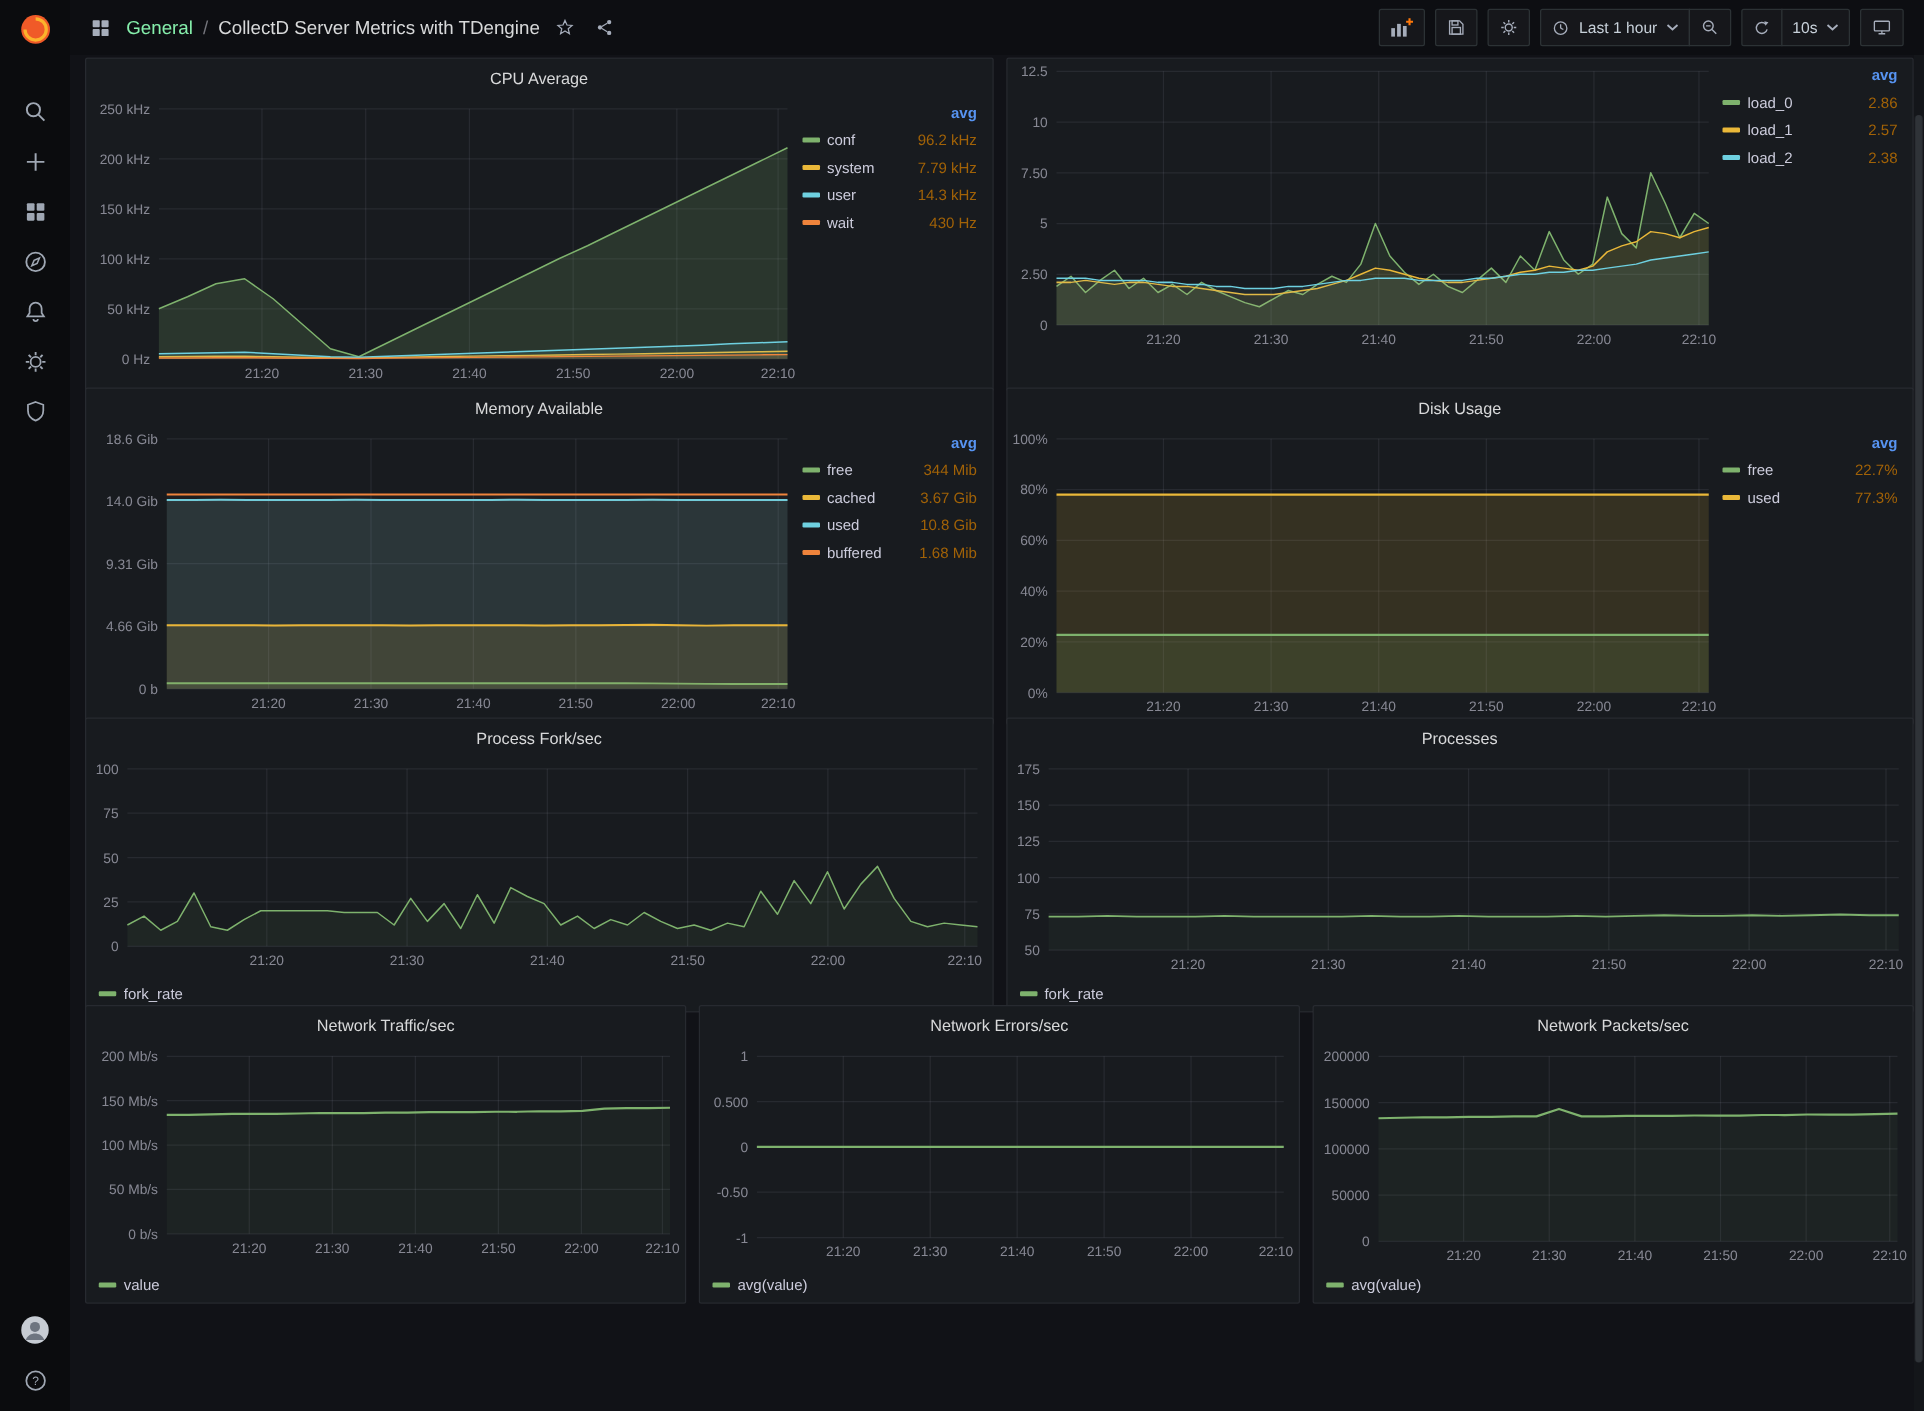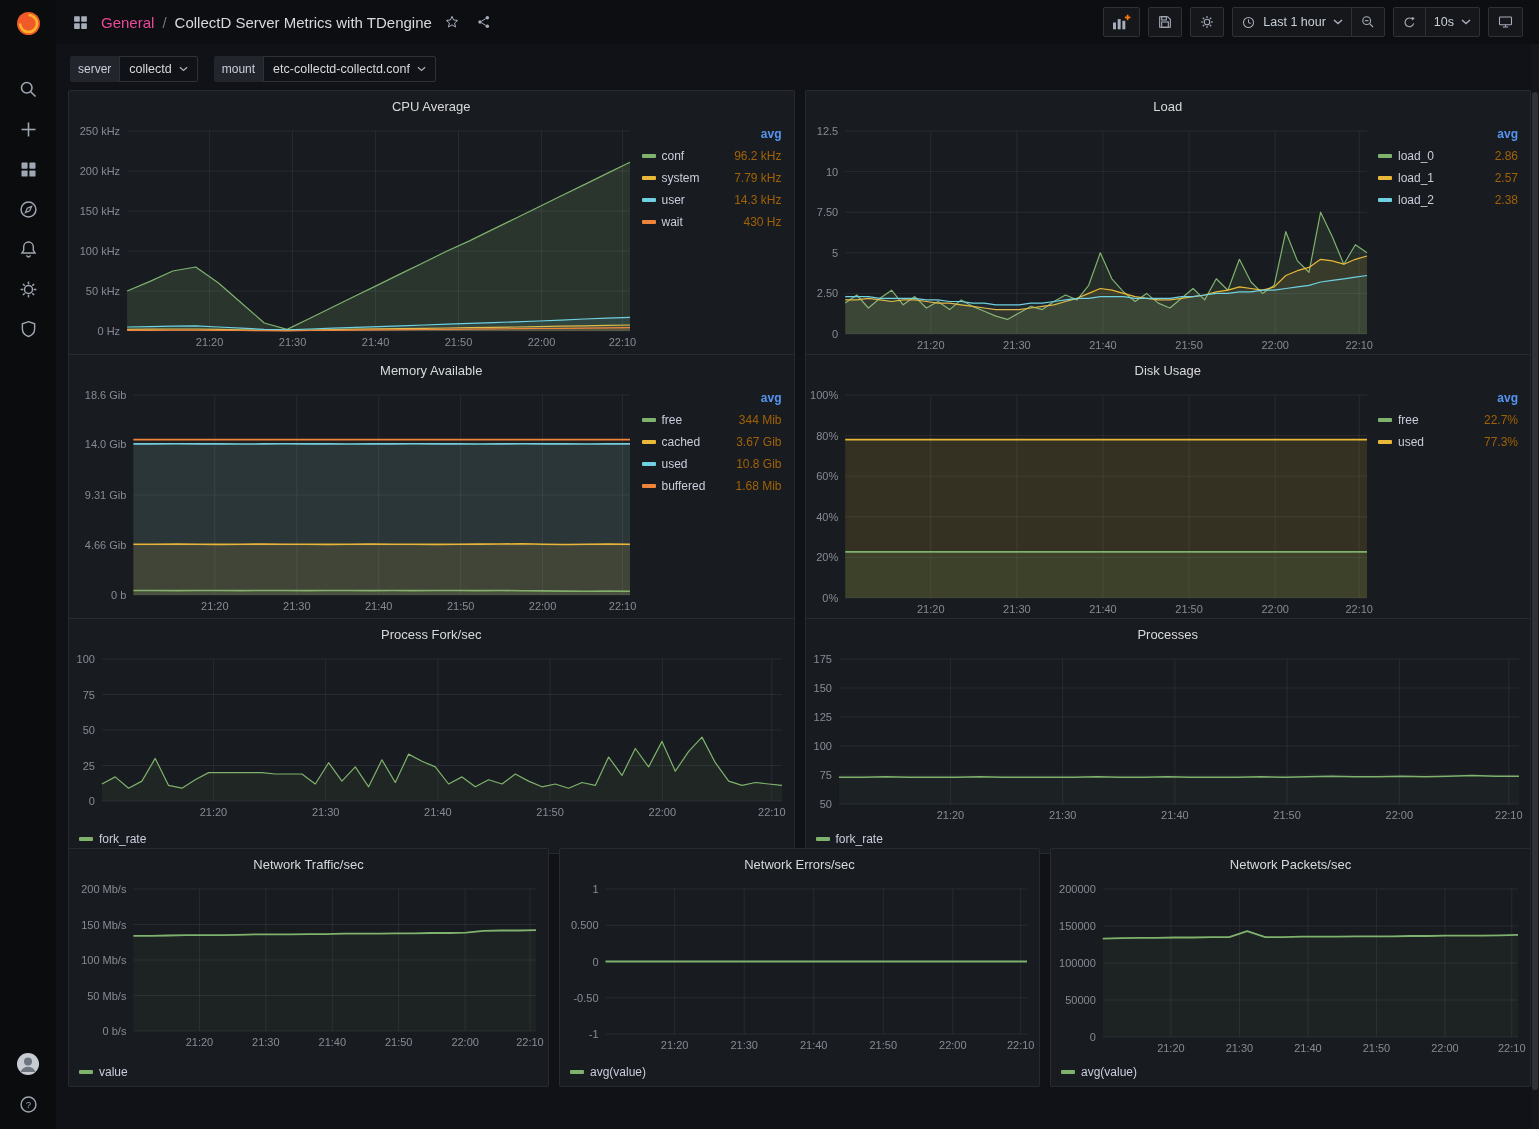--- a/index.html
+++ b/index.html
@@ -12,21 +12,21 @@
   .sidebar { width:56px; background:#0b0c0e; flex-shrink:0; display:flex; flex-direction:column; align-items:center; padding:8px 0 10px; }
   .logo { margin-top:2px; cursor:pointer; }
   .side-icons { display:flex; flex-direction:column; gap:10px; margin-top:34px; }
   .side-btn { background:none; border:none; width:40px; height:30px; display:flex; align-items:center; justify-content:center; cursor:pointer; }
   .side-bottom { margin-top:auto; display:flex; flex-direction:column; gap:10px; align-items:center; }
 
   
   .main { flex:1; display:flex; flex-direction:column; min-width:0; }
   .topnav { height:44px; display:flex; align-items:center; padding:0 16px 0 12px; background:#0d0e12; }
   .breadcrumb { display:flex; align-items:center; gap:8px; }
-  .crumb-section { color:#ec4899; font-size:15px; cursor:pointer; }
+  .crumb-section { color:#86efac; font-size:15px; cursor:pointer; }
   .crumb-sep { color:#74757c; font-size:15px; }
   .page-title { color:#d8d9da; font-size:15px; }
   .icon-btn { background:none; border:none; display:flex; align-items:center; justify-content:center; cursor:pointer; padding:2px 4px; }
 
   .toolbar { margin-left:auto; display:flex; align-items:center; gap:8px; }
   .btn-group { display:flex; }
   .tb { height:30px; min-width:32px; display:flex; align-items:center; justify-content:center; gap:7px; padding:0 8px;
         background:#16171b; border:1px solid #2c3235; border-radius:2px; color:#c7d0d9; font-size:12.5px; cursor:pointer; }
   .btn-group .tb:first-child { border-radius:2px 0 0 2px; }
   .btn-group .tb + .tb { margin-left:-1px; border-radius:0 2px 2px 0; }
@@ -253,40 +253,20 @@
         <button class="tb">
           <svg width="17" height="16" viewBox="0 0 24 24" fill="none" stroke="#a6adbb" stroke-width="1.6">
               <rect x="3" y="4.5" width="18" height="11.5" rx="1"></rect>
               <line x1="12" y1="16" x2="12" y2="19"></line>
               <line x1="8" y1="19.5" x2="16" y2="19.5"></line>
             </svg>
         </button>
       </div>
     </header>
 
-    <div class="submenu">
-      <div class="var">
-        <span class="var-label">server</span>
-        <button class="var-value">
-          <span>collectd</span>
-          <svg width="9" height="6" viewBox="0 0 10 6">
-              <polyline points="1,1 5,4.6 9,1" fill="none" stroke="#a6adbb" stroke-width="1.5"></polyline>
-            </svg>
-        </button>
-      </div>
-      <div class="var">
-        <span class="var-label">mount</span>
-        <button class="var-value">
-          <span>etc-collectd-collectd.conf</span>
-          <svg width="9" height="6" viewBox="0 0 10 6">
-              <polyline points="1,1 5,4.6 9,1" fill="none" stroke="#a6adbb" stroke-width="1.5"></polyline>
-            </svg>
-        </button>
-      </div>
-    </div>
 
     <main class="dashboard">
 
       <div class="row cols-2 h264">
         <section class="panel">
           <header class="panel-title">CPU Average</header>
           <div class="panel-body pb-right">
             <div class="chart"><svg width="573" height="232">
                   <line x1="58.1" y1="210" x2="561" y2="210" stroke="rgba(204,204,220,0.09)" stroke-width="1"></line>
                   <text x="51.1" y="214" text-anchor="end" fill="rgba(204,204,220,0.62)" font-size="11">0 Hz</text>
@@ -340,21 +320,20 @@
                 </div>
                 <div class="legend-row">
                   <span class="legend-dash" style="background: rgb(239, 132, 60);"></span>
                   <span class="legend-name">wait</span>
                   <span class="legend-val">430 Hz</span>
                 </div>
               </div>
           </div>
         </section>
         <section class="panel">
-          <header class="panel-title">Load</header>
           <div class="panel-body pb-right">
             <div class="chart"><svg width="573" height="235">
                   <line x1="39.2" y1="213" x2="561" y2="213" stroke="rgba(204,204,220,0.09)" stroke-width="1"></line>
                   <text x="32.2" y="217" text-anchor="end" fill="rgba(204,204,220,0.62)" font-size="11">0</text>
                   <line x1="39.2" y1="172.4" x2="561" y2="172.4" stroke="rgba(204,204,220,0.09)" stroke-width="1"></line>
                   <text x="32.2" y="176.4" text-anchor="end" fill="rgba(204,204,220,0.62)" font-size="11">2.50</text>
                   <line x1="39.2" y1="131.8" x2="561" y2="131.8" stroke="rgba(204,204,220,0.09)" stroke-width="1"></line>
                   <text x="32.2" y="135.8" text-anchor="end" fill="rgba(204,204,220,0.62)" font-size="11">5</text>
                   <line x1="39.2" y1="91.2" x2="561" y2="91.2" stroke="rgba(204,204,220,0.09)" stroke-width="1"></line>
                   <text x="32.2" y="95.2" text-anchor="end" fill="rgba(204,204,220,0.62)" font-size="11">7.50</text>

